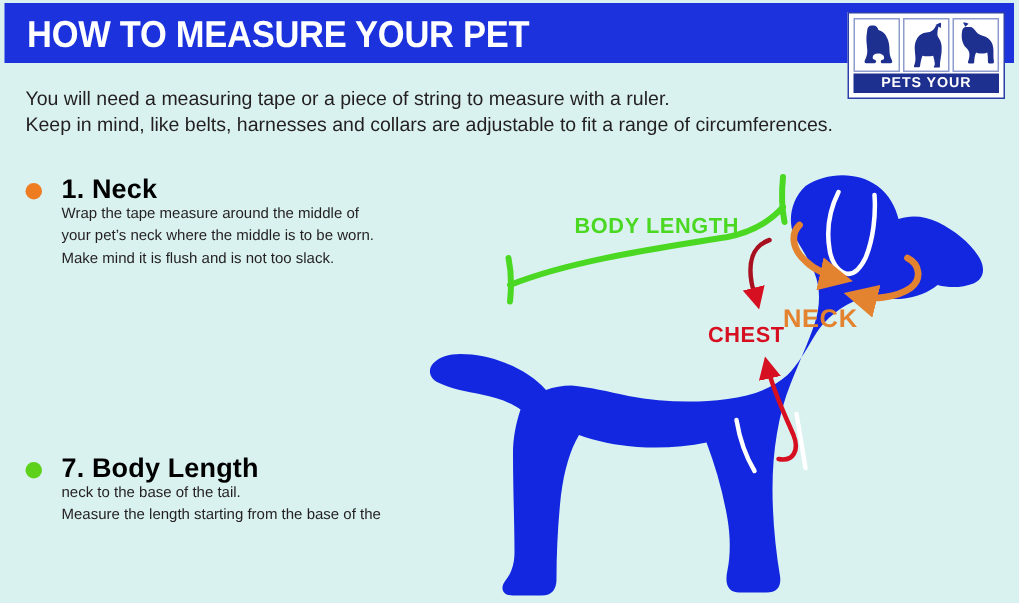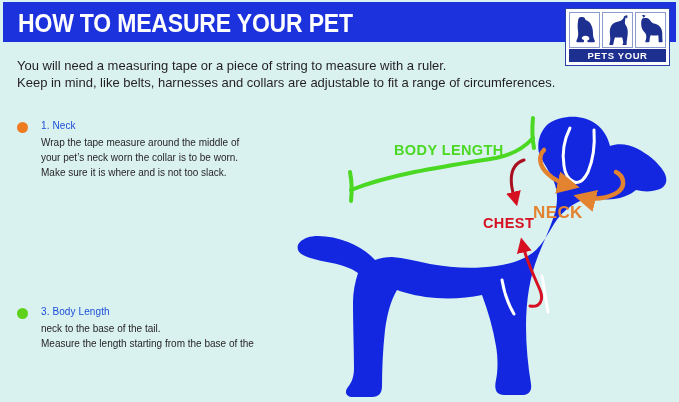--- a/index.html
+++ b/index.html
@@ -117,38 +117,38 @@
     left: 0px;
     top: 4px;
     width: 11px;
     height: 11px;
     border-radius: 50%;
   }
   .step-body {
     margin-left: 24px;
   }
   .step-title {
-    font-size: 10px;
-    font-weight: normal;
-    color: #1d4ed8;
+    font-size: 18px;
+    font-weight: bold;
+    color: #000000;
     line-height: 16px;
     letter-spacing: 0.1px;
   }
   .step-desc {
     font-size: 10px;
     line-height: 15px;
     color: #231f20;
     margin-top: 1px;
   }
   .step-desc div { white-space: nowrap; }
 
   
   #illustration {
     position: absolute;
-    left: 296px;
+    left: 285px;
     top: 100px;
     width: 383px;
     height: 300px;
   }
   #illustration svg { display: block; }
 
   .meas-label {
     font-family: "Liberation Sans Narrow", "Liberation Sans", sans-serif;
     font-weight: bold;
     letter-spacing: 0.4px;
@@ -190,31 +190,31 @@
     <div>You will need a measuring tape or a piece of string to measure with a ruler.</div>
     <div>Keep in mind, like belts, harnesses and collars are adjustable to fit a range of circumferences.</div>
   </div>
 
   <div class="step" id="step-1">
     <span class="step-bullet" style="background:#ee7d22"></span>
     <div class="step-body">
       <div class="step-title">1. Neck</div>
       <div class="step-desc">
         <div>Wrap the tape measure around the middle of</div>
-        <div>your pet’s neck worn the collar is to be worn.</div>
-        <div>Make sure it is where and is not too slack.</div>
+        <div>your pet’s neck where the middle is to be worn.</div>
+        <div>Make mind it is flush and is not too slack.</div>
       </div>
     </div>
   </div>
 
 
   <div class="step" id="step-3">
     <span class="step-bullet" style="background:#5ed21a"></span>
     <div class="step-body">
-      <div class="step-title">3. Body Length</div>
+      <div class="step-title">7. Body Length</div>
       <div class="step-desc">
         <div>neck to the base of the tail.</div>
         <div>Measure the length starting from the base of the</div>
       </div>
     </div>
   </div>
 
   <div id="illustration">
     <svg width="383" height="300" viewBox="0 0 383 300">
 

